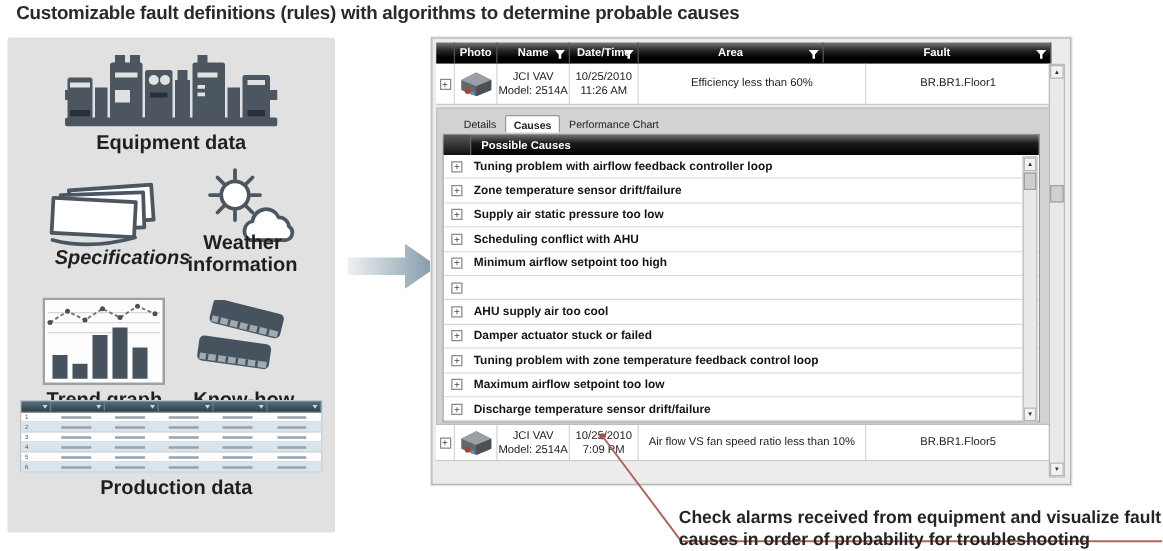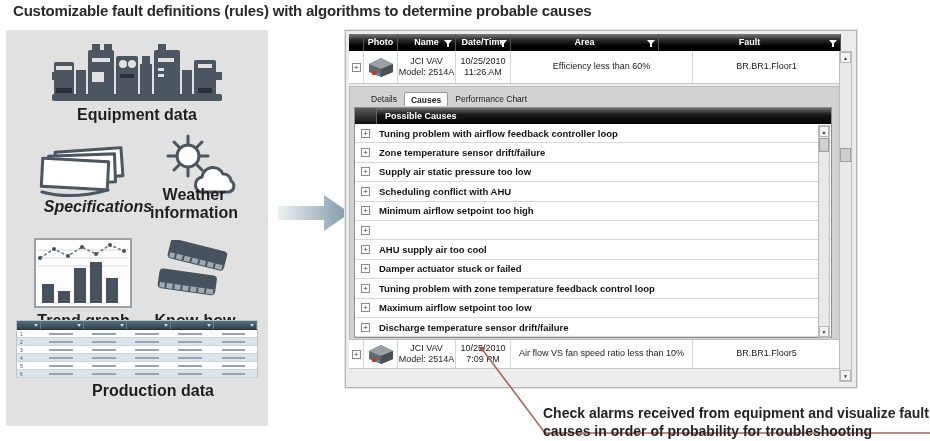--- a/index.html
+++ b/index.html
@@ -19,21 +19,21 @@
   .lp-eq-icon   { position:absolute; left:46px; top:12px; }
   .lp-eq-label  { left:0; top:76px; width:262px; }
   .lp-papers    { position:absolute; left:28px; top:116px; }
   .lp-spec-label{ left:12px; top:168px; width:160px;font-style:italic; }
   .lp-sun      { position:absolute; left:142px; top:104px; }
   .lp-weather-label { left:128px; top:156px; width:120px; }
   .lp-trend    { position:absolute; left:28px; top:208px; }
   .lp-trend-label { left:0px; top:282px; width:155px; }
   .lp-books    { position:absolute; left:148px; top:210px; }
   .lp-know-label { left:130px; top:282px; width:118px; }
-  .lp-prod-label { left:16px; top:352px; width:262px; }
+  .lp-prod-label { left:4px; top:352px; width:262px; }
 
   
   .mini-table { position:absolute; left:10px; top:290px; width:242px; height:58px;
     background:#fff; border:1px solid #b9c4cc; font-size:5px; }
   .mt-head { display:flex; height:9px; background:linear-gradient(#56707e,#31424d);
     border-bottom:1px solid #24323a; }
   .mt-head .mt-cell { border-right:1px solid #68808d; position:relative; }
   .mt-head .mt-cell::after { content:""; position:absolute; right:2px; top:3px;
     border-left:2px solid transparent; border-right:2px solid transparent;
     border-top:3px solid #cfd9df; }

